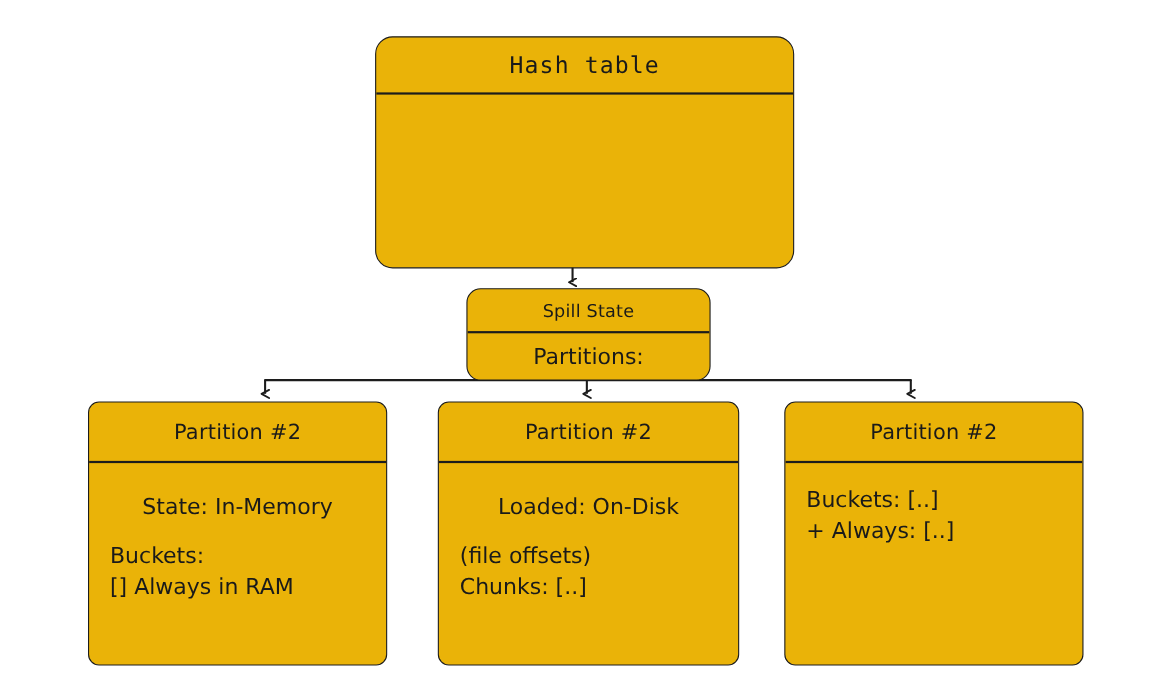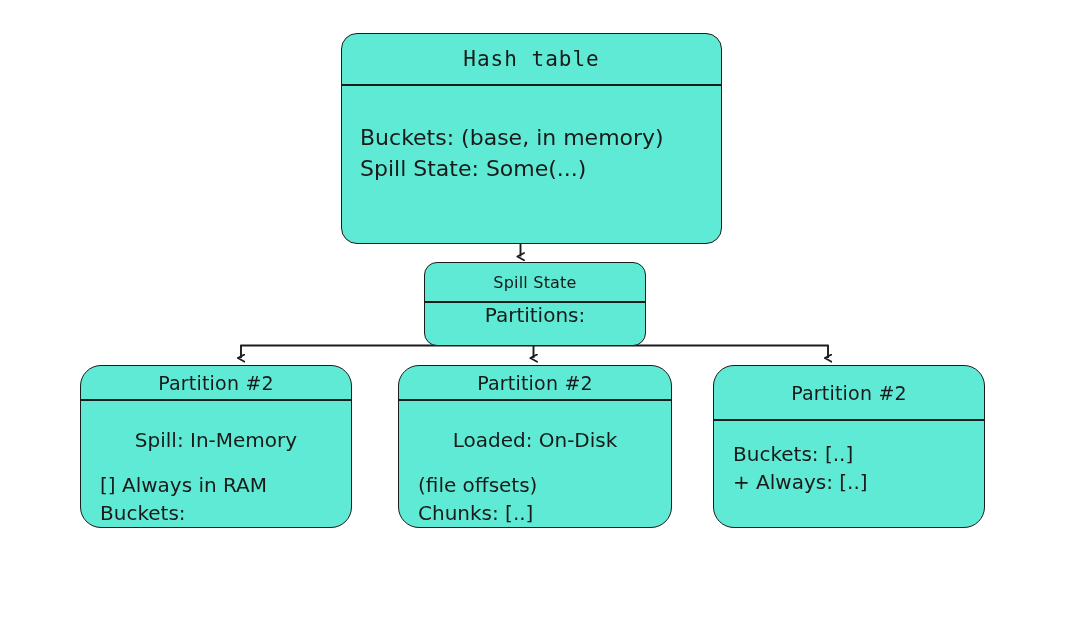--- a/index.html
+++ b/index.html
@@ -29,21 +29,21 @@
     left: 0;
     top: 0;
     width: 1068px;
     height: 626px;
     pointer-events: none;
   }
 
   .node {
     position: absolute;
     box-sizing: border-box;
-    background: #5eead4;
+    background: #eab308;
     border: 1.9px solid #1c1c1c;
     border-radius: 14px;
     display: flex;
     flex-direction: column;
     overflow: hidden;
   }
 
   .node-title {
     box-sizing: border-box;
     width: 100%;
@@ -102,32 +102,33 @@
     width: 222px;
     height: 84px;
     border-radius: 13px;
   }
   #node-spill .node-title {
     height: 40px;
     font-size: 16px;
   }
   #node-spill .node-body {
     align-items: center;
+    justify-content: center;
   }
   #node-spill .line {
     font-size: 20px;
     line-height: 24px;
     text-align: center;
   }
 
   
   .partition {
     top: 365px;
-    height: 163px;
-    border-radius: 21px;
+    height: 240px;
+    border-radius: 10px;
   }
   .partition .node-title {
     height: 55px;
     font-size: 19px;
   }
   .partition .node-body {
     padding: 0;
   }
   .partition .state-line {
     font-size: 20px;
@@ -168,40 +169,36 @@
 
     <path d="M241,345.5 L241,358" fill="none" stroke="#1c1c1c" stroke-width="1.9" marker-end="url(#arrowhead)"></path>
 
     <path d="M533.5,345.5 L533.5,358" fill="none" stroke="#1c1c1c" stroke-width="1.9" marker-end="url(#arrowhead)"></path>
 
     <path d="M828,345.5 L828,358" fill="none" stroke="#1c1c1c" stroke-width="1.9" marker-end="url(#arrowhead)"></path>
   </svg>
 
   <div class="node" id="node-hash">
     <div class="node-title mono">Hash table</div>
-    <div class="node-body">
-      <div class="line hand">Buckets: (base, in memory)</div>
-      <div class="line hand">Spill State: Some(...)</div>
-    </div>
   </div>
 
   <div class="node" id="node-spill">
     <div class="node-title hand">Spill State</div>
     <div class="node-body">
       <div class="line hand">Partitions:</div>
     </div>
   </div>
 
   <div class="node partition" id="node-p1">
     <div class="node-title hand">Partition #2</div>
     <div class="node-body">
-      <div class="state-line hand">Spill: In-Memory</div>
+      <div class="state-line hand">State: In-Memory</div>
       <div class="detail">
+        <div class="line hand">Buckets:</div>
         <div class="line hand">[] Always in RAM</div>
-        <div class="line hand">Buckets:</div>
       </div>
     </div>
   </div>
 
   <div class="node partition" id="node-p2">
     <div class="node-title hand">Partition #2</div>
     <div class="node-body">
       <div class="state-line hand">Loaded: On-Disk</div>
       <div class="detail">
         <div class="line hand">(file offsets)</div>

